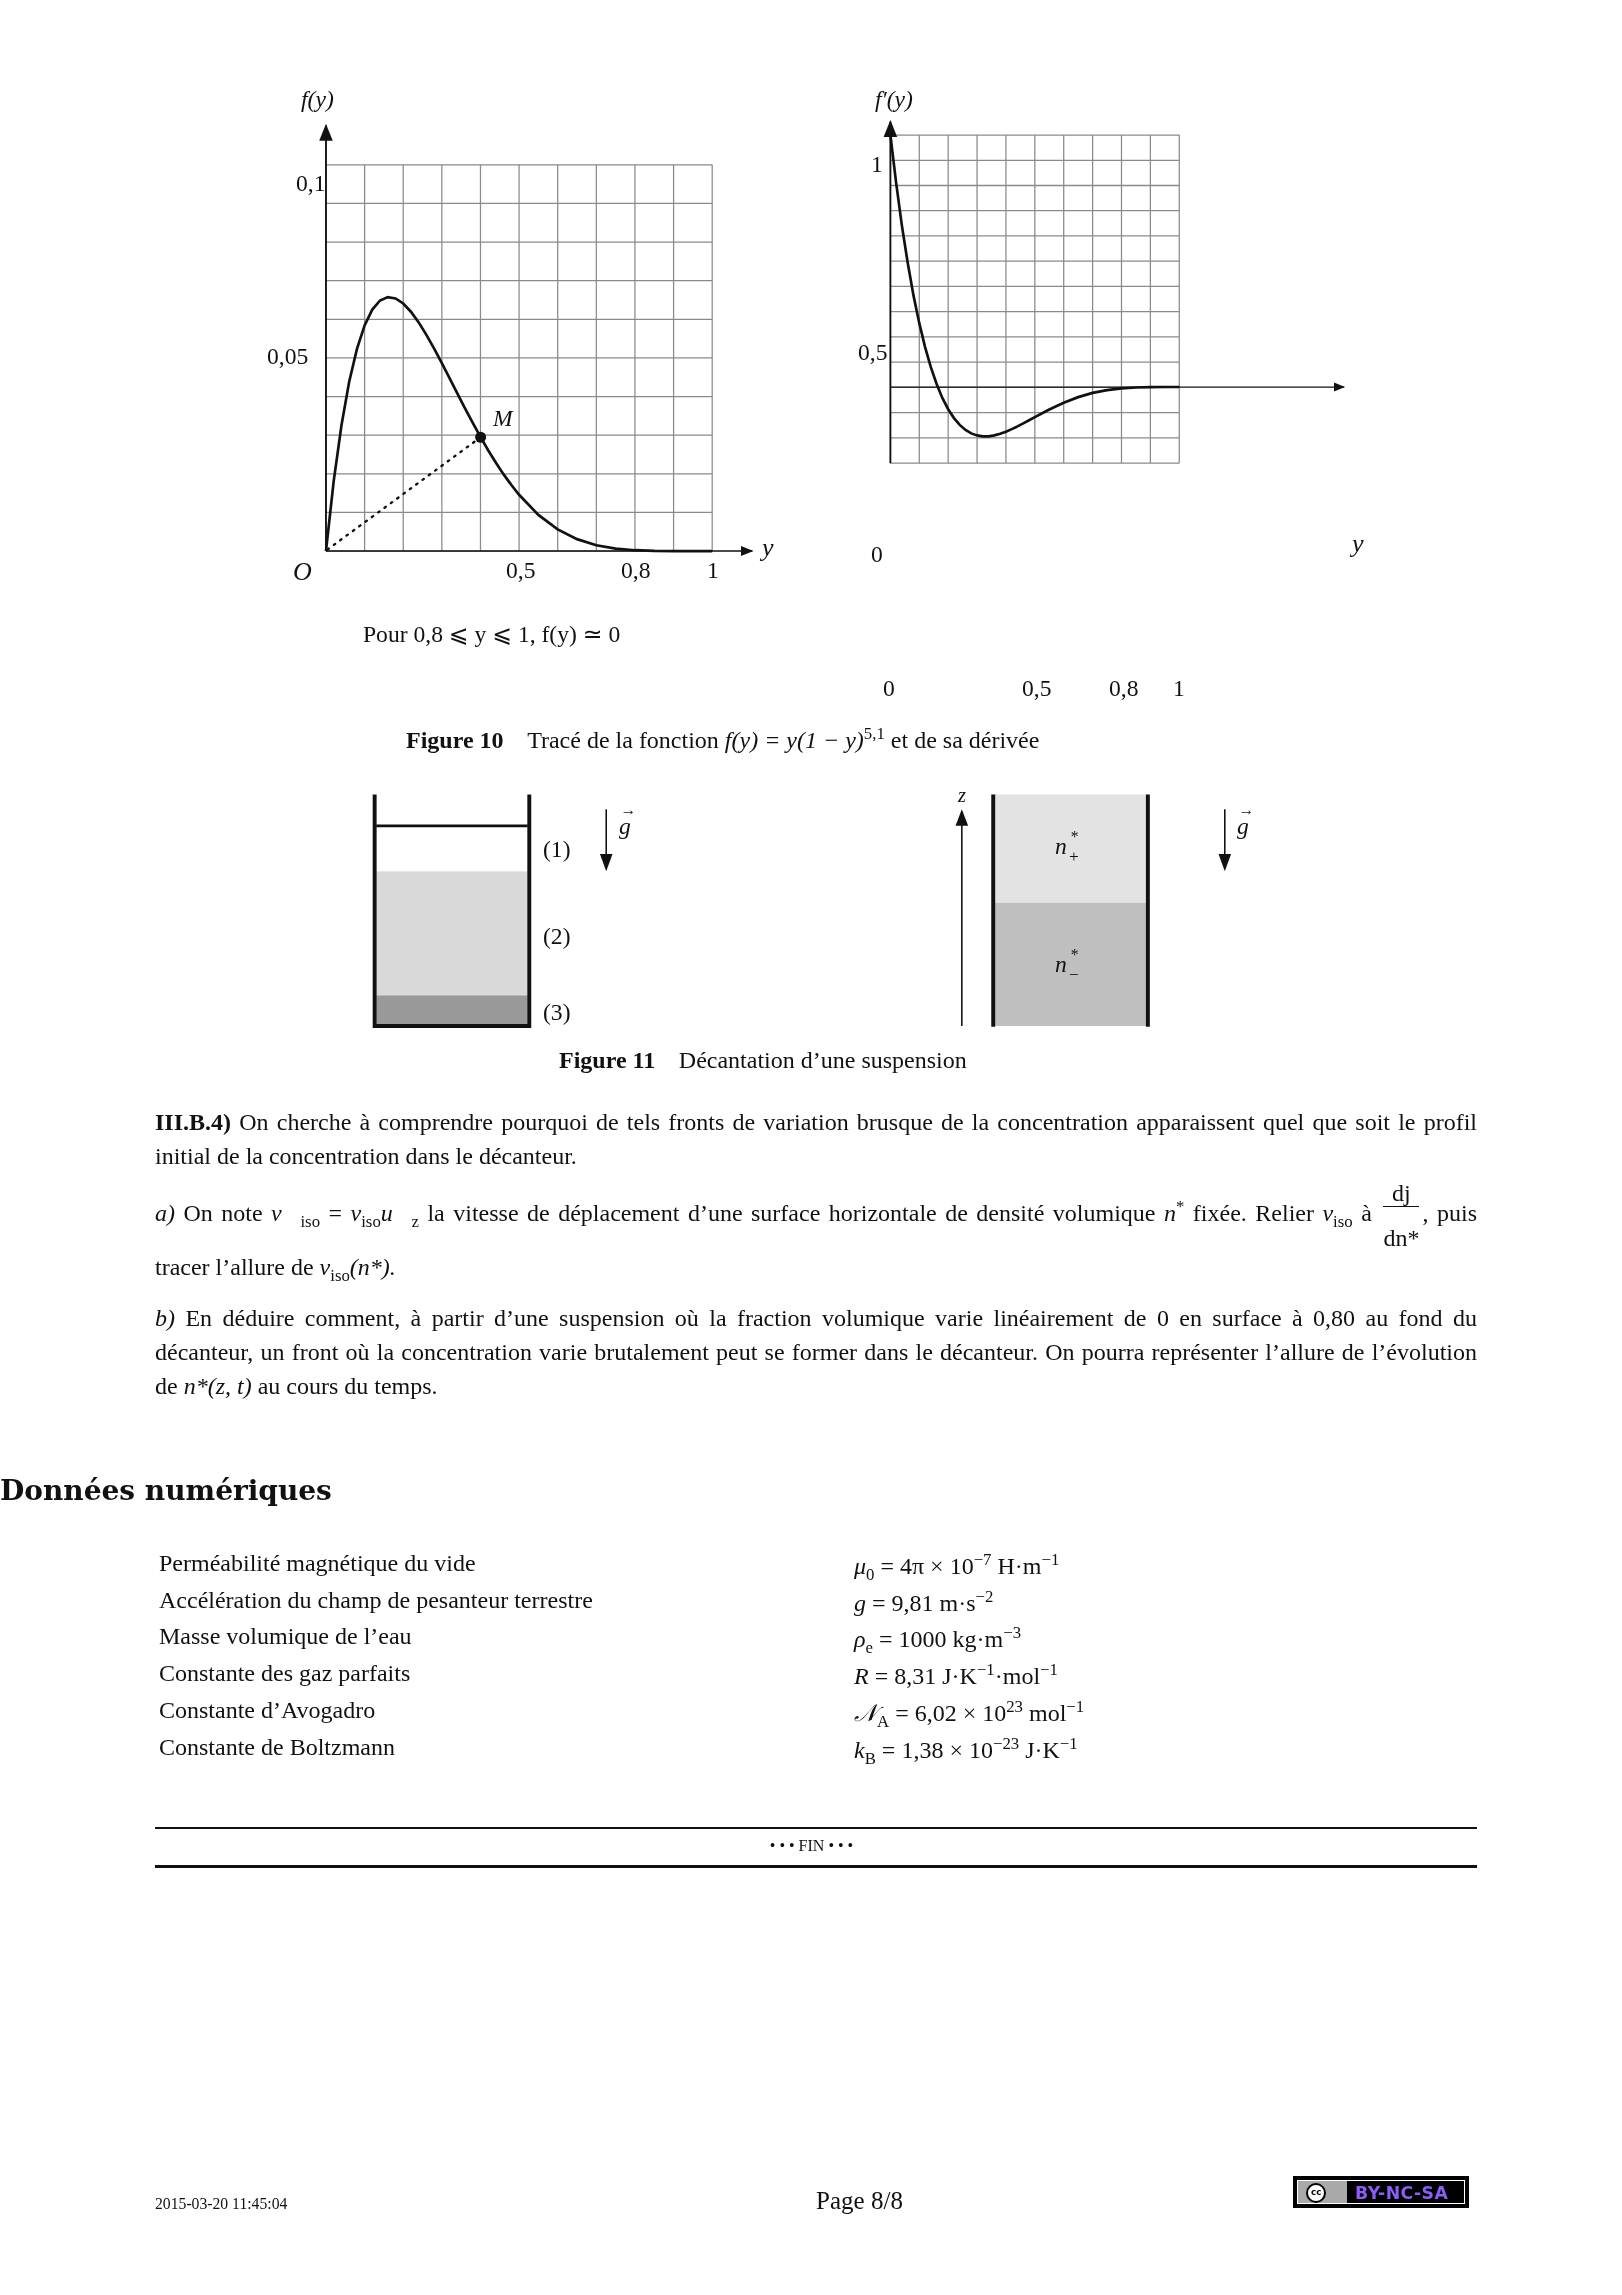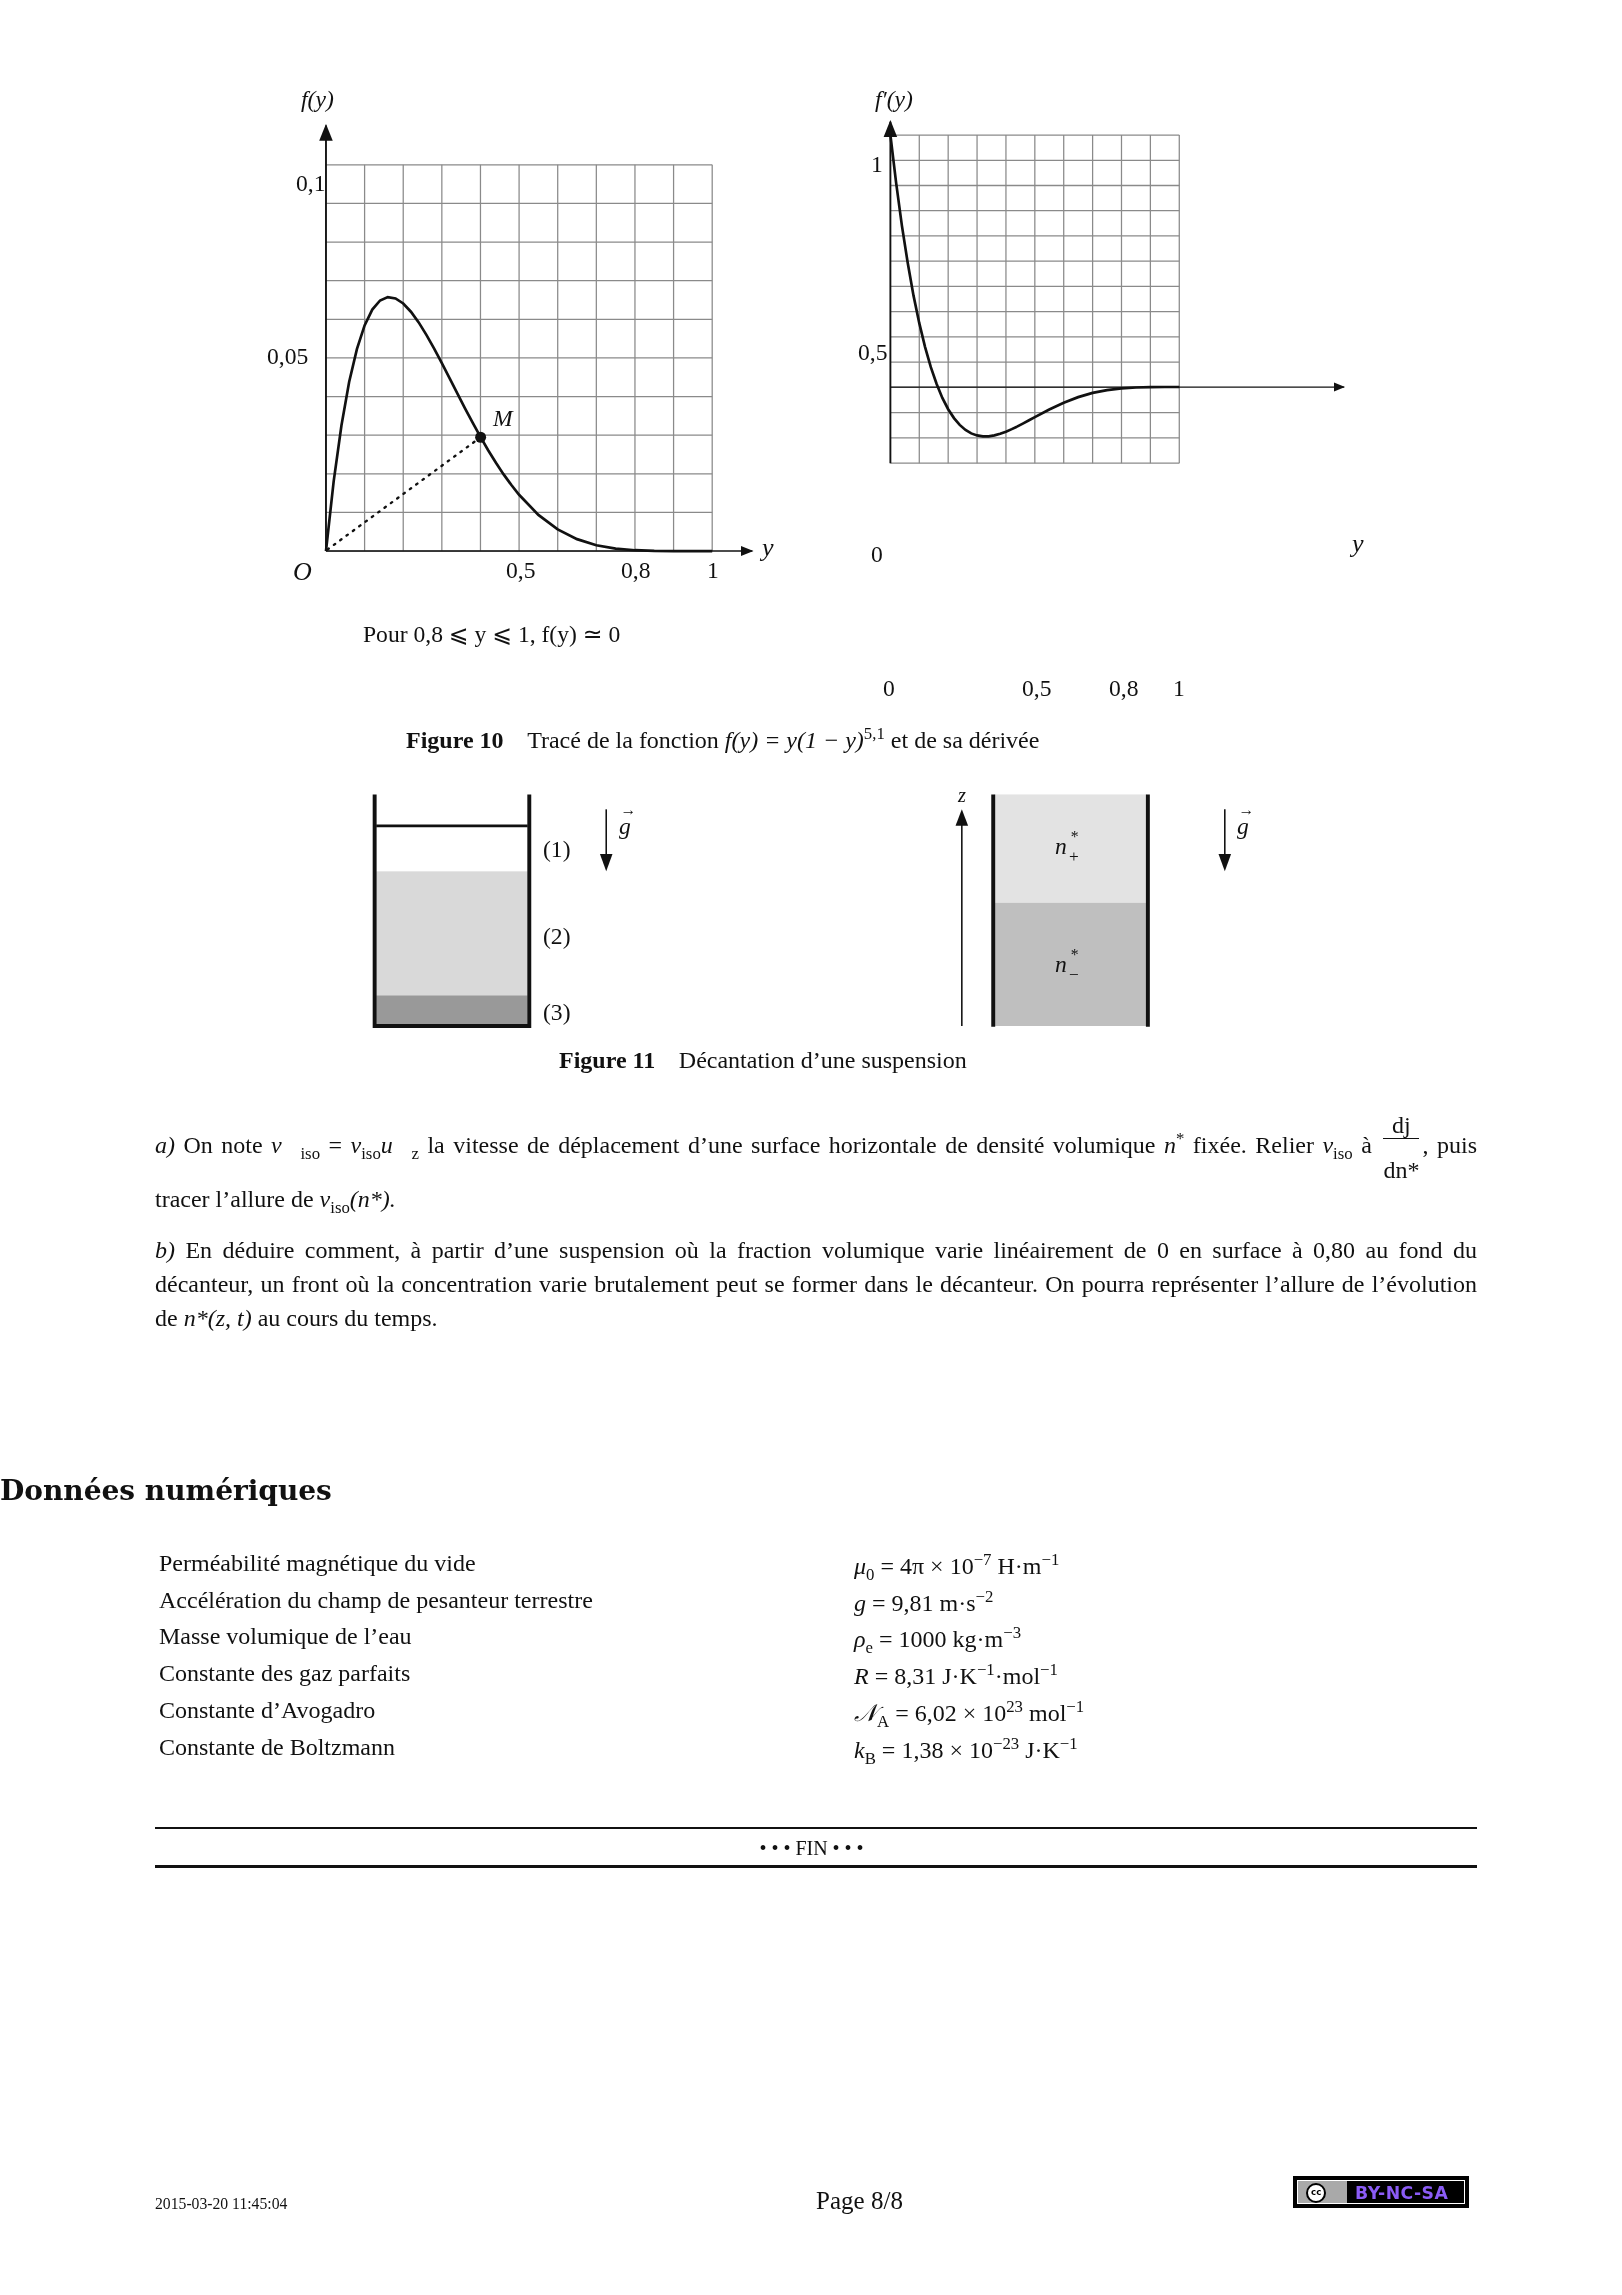--- a/index.html
+++ b/index.html
@@ -15,21 +15,21 @@
   .para .gap { height: 7.9px; }
   .sub { font-size: 70%; vertical-align: -0.35em; font-style: normal; }
   .sup { font-size: 70%; vertical-align: 0.55em; }
   .frac { display: inline-block; vertical-align: middle; text-align: center; line-height: 1; margin: 0 3.1px; }
   .frac .num { display: block; border-bottom: 1.6px solid #111; padding: 0 2.4px 1.6px; }
   .frac .den { display: block; padding-top: 19px; }
   .h-section { position: absolute; left: 0; width: 1623px; top: 1474px; text-align: left; font-family: "DejaVu Serif", serif; font-weight: bold; font-size: 28px; }
   .const-row { position: absolute; left: 159px; font-family: "Liberation Serif", serif; font-size: 24px; white-space: nowrap; }
   .const-val { position: absolute; left: 854px; font-family: "Liberation Serif", serif; font-size: 24px; white-space: nowrap; }
   .rule { position: absolute; left: 155px; width: 1322px; background: #111; }
-  .fin { position: absolute; left: 0; width: 1623px; top: 1837px; text-align: center; font-family: "Liberation Serif", serif; font-size: 20px; }
+  .fin { position: absolute; left: 0; width: 1623px; top: 1837px; text-align: center; font-family: "Liberation Serif", serif; font-size: 16px; }
   .footer-left { position: absolute; left: 155px; top: 2195px; font-family: "Liberation Serif", serif; font-size: 15.7px; }
   .footer-center { position: absolute; left: 0; width: 1623px; top: 2187px; text-align: center; font-family: "Liberation Serif", serif; font-size: 25px; padding-left: 48px; }
   .cc-badge { position: absolute; left: 1293px; top: 2176px; width: 176px; height: 32px; background: #000; border: 1.6px solid #000; box-sizing: border-box; }
   .cc-badge .inner { position: absolute; left: 3.1px; top: 3.1px; right: 3.1px; bottom: 3.1px; border: 1.6px solid #fff; background: #000; }
   .cc-badge .cc-grey { position: absolute; left: 0; top: 0; bottom: 0; width: 49px; background: #a9a9a9; }
   .cc-badge .cc-circle { position: absolute; left: 7.9px; top: 1.6px; width: 20.4px; height: 20.4px; border-radius: 50%; background: #fff; border: 2.4px solid #000; box-sizing: border-box; font-family: "DejaVu Sans", sans-serif; font-weight: bold; font-size: 8.6px; line-height: 15.7px; text-align: center; color: #000; }
   .cc-badge .cc-text { position: absolute; left: 57px; top: 1.6px; font-family: "DejaVu Sans", sans-serif; font-weight: bold; font-size: 17.3px; color: #8b5cf6; letter-spacing: 0.4px; }
 </style>
 </head>
 <body>
@@ -153,20 +153,21 @@
 <div class="lbl it" style="left:958px;top:785px;font-size:20.4px;">z</div>
 <div class="lbl it" style="left:1055px;top:835px;"><span>n</span><span style="position:absolute;left:15.7px;top:-6.3px;font-style:normal;font-size:15.7px;">*</span><span style="position:absolute;left:14px;top:12.6px;font-style:normal;font-size:17.3px;">+</span></div>
 <div class="lbl it" style="left:1055px;top:953px;"><span>n</span><span style="position:absolute;left:15.7px;top:-6.3px;font-style:normal;font-size:15.7px;">*</span><span style="position:absolute;left:14px;top:12.6px;font-style:normal;font-size:17.3px;">−</span></div>
 <div class="lbl it" style="left:1237px;top:815px;"><span style="position:relative;"><span style="position:absolute;left:1.6px;top:-11px;font-style:normal;font-size:15.7px;">→</span><span>g</span></span></div>
 
 <div class="caption" style="left:559px;top:1047px;">
   <b>Figure 11</b><span>Décantation d’une suspension</span>
 </div>
 
 <div class="para" style="top:1105px;">
+  <p><b>III.B.4)</b><span> On cherche à comprendre pourquoi de tels fronts de variation brusque de la concentration apparaissent quel que soit le profil initial de la concentration dans le décanteur.</span></p>
   <div class="gap"></div>
   <p><span class="it">a)</span><span> On note </span><span class="it">v⃗</span><span class="sub">iso</span><span> = </span><span class="it">v</span><span class="sub">iso</span><span class="it">u⃗</span><span class="sub it">z</span><span> la vitesse de déplacement d’une surface horizontale de densité volumique </span><span class="it">n</span><span class="sup">*</span><span> fixée. Relier </span><span class="it">v</span><span class="sub">iso</span><span> à </span><span class="frac"><span class="num">dj</span><span class="den">dn*</span></span><span>, puis tracer l’allure de </span><span class="it">v</span><span class="sub">iso</span><span class="it">(n*).</span></p>
   <div class="gap"></div>
   <p><span class="it">b)</span><span> En déduire comment, à partir d’une suspension où la fraction volumique varie linéairement de 0 en surface à 0,80 au fond du décanteur, un front où la concentration varie brutalement peut se former dans le décanteur. On pourra représenter l’allure de l’évolution de </span><span class="it">n*(z, t)</span><span> au cours du temps.</span></p>
 </div>
 
 <div class="h-section">Données numériques</div>
 <div id="const-table">
     <div class="const-row" style="top: 1550px;">Perméabilité magnétique du vide</div>
     <div class="const-val" style="top: 1550px;"><span class="it">μ</span><span class="sub">0</span><span> = 4π × 10</span><span class="sup">−7</span><span> H·m</span><span class="sup">−1</span></div>

